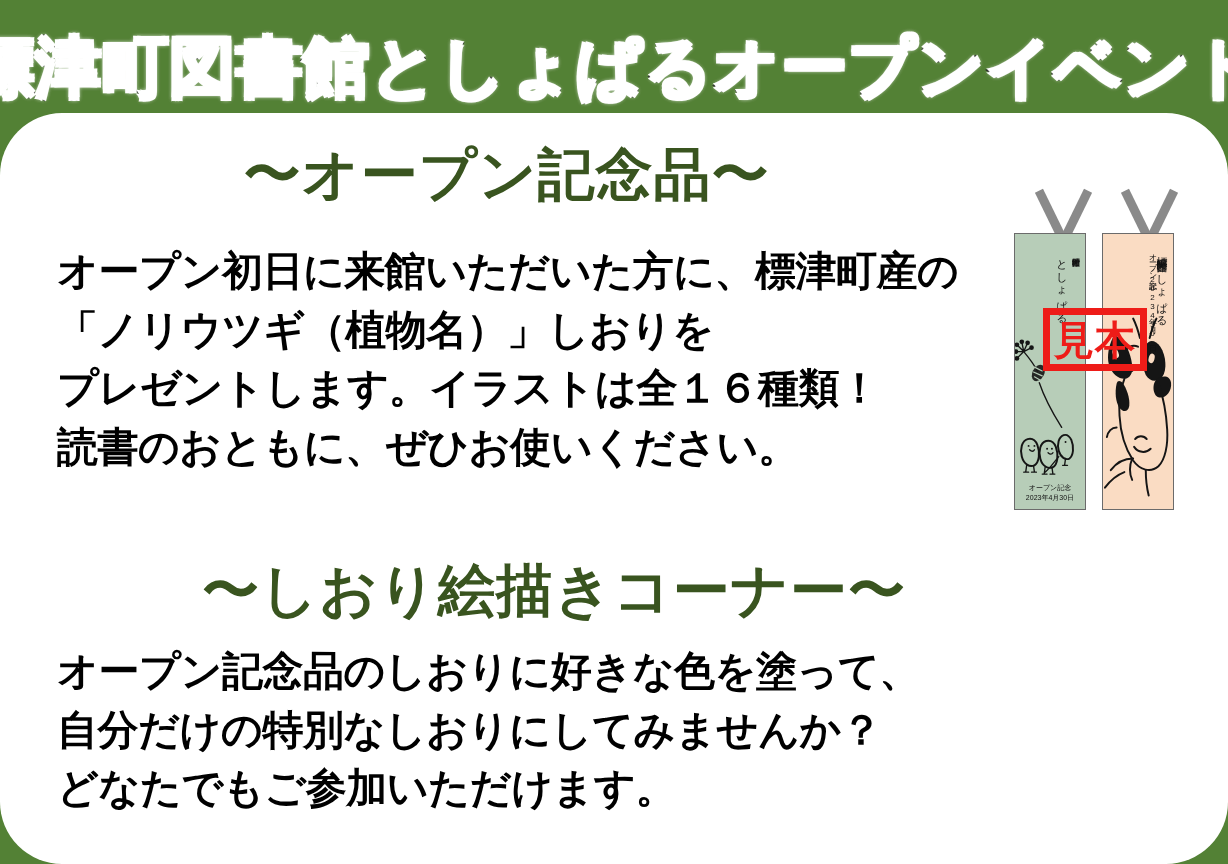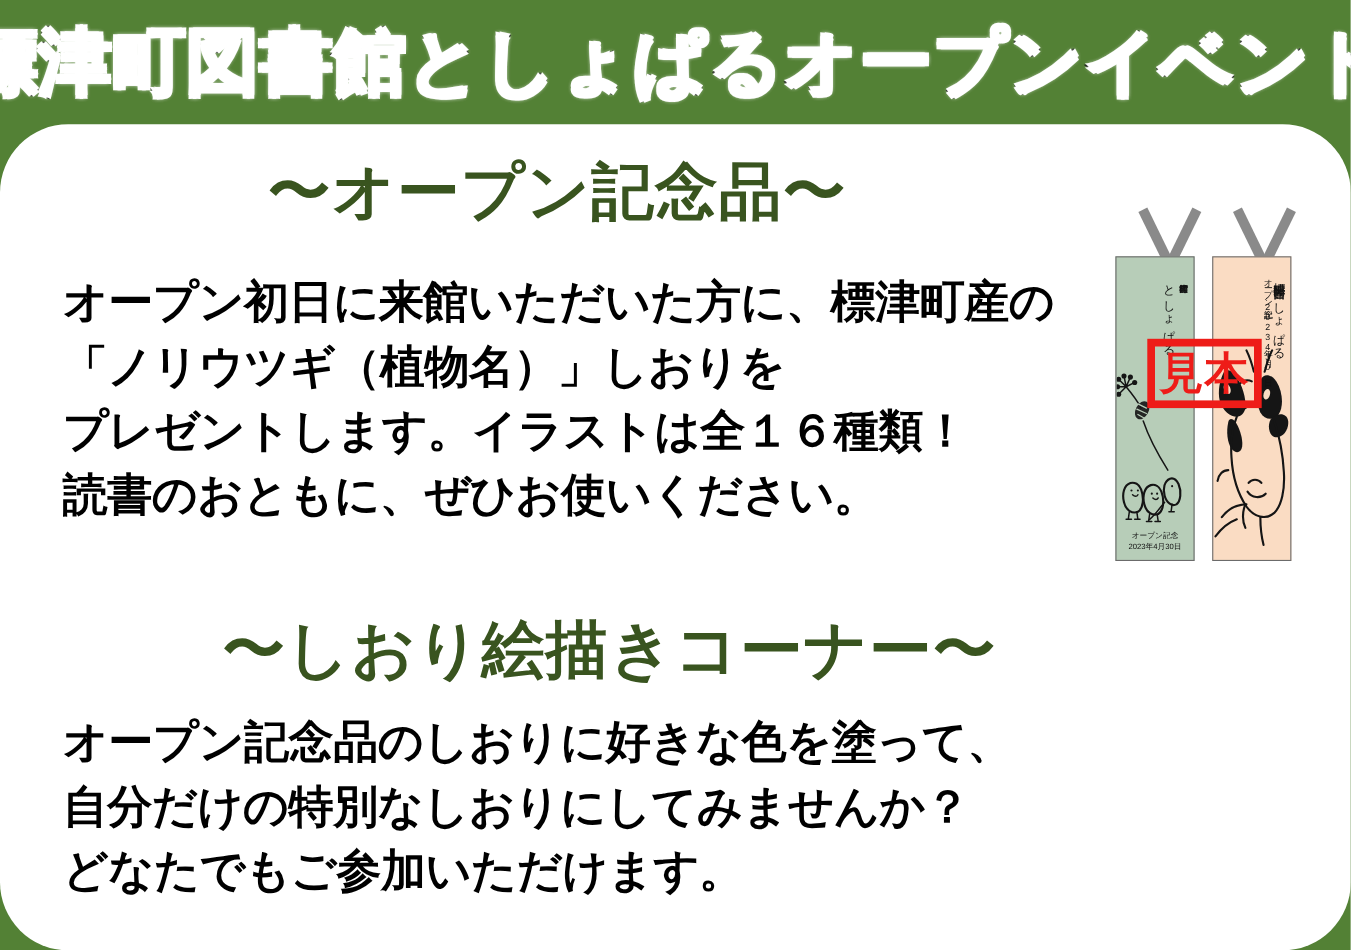--- a/index.html
+++ b/index.html
@@ -16,21 +16,21 @@
     font-family: "Liberation Sans", "DejaVu Sans", sans-serif;
   }
 
   
   #title-band {
     position: absolute;
     left: 0; top: 0;
     width: 1228px;
     height: 113px;
     display: flex;
-    align-items: center;
+    align-items: flex-end;
     justify-content: center;
   }
   #poster-title {
     font-size: 66px;
     font-weight: 700;
     letter-spacing: 1px;
     color: #ffffff;
     white-space: nowrap;
     -webkit-text-stroke: 2.5px #111111;
     paint-order: stroke fill;
@@ -69,20 +69,21 @@
   
   .body-block {
     position: absolute;
     left: 57px;
     color: #000000;
     font-size: 41px;
     font-weight: 600;
     line-height: 1.43;
     letter-spacing: -0.5px;
     white-space: nowrap;
+    font-family: Liberation Mono, monospace;
   }
   #body-gift { top: 245px; }
   #body-draw { top: 645px; }
   .body-line { display: block; }
 
   
   #bookmark-sample {
     position: absolute;
     left: 1006px;
     top: 185px;

